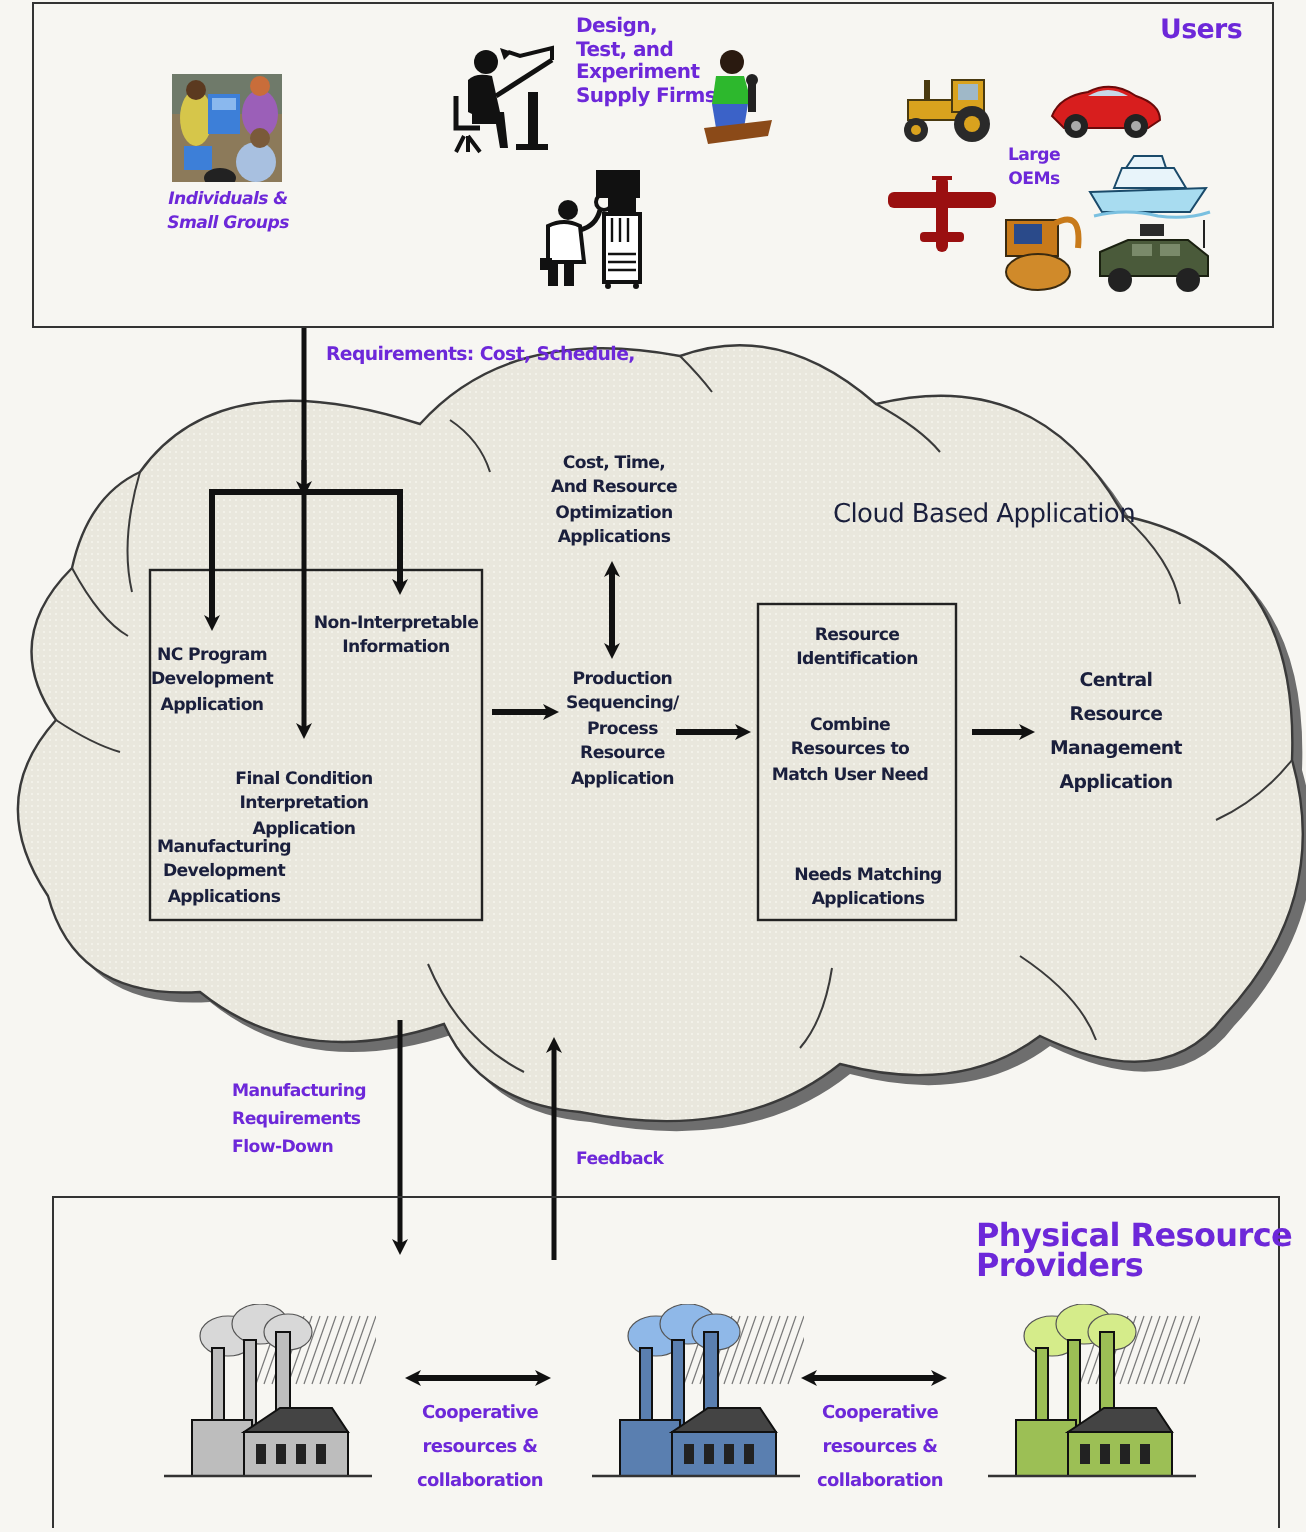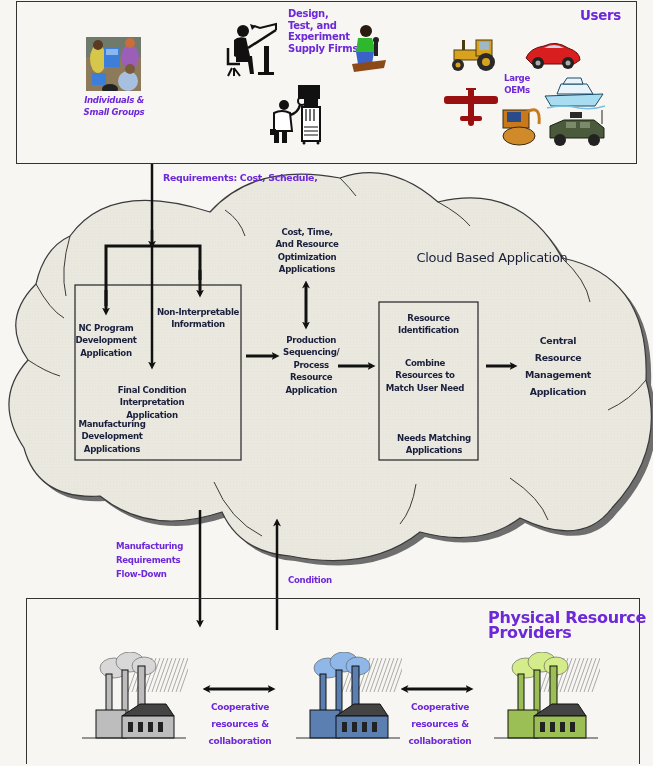--- a/index.html
+++ b/index.html
@@ -273,21 +273,21 @@
 
 <div class="t s10" style="left:163px;top:170px;font-weight:bold;line-height:15px;">
   <div>Requirements: Cost, Schedule,</div>
 </div>
 
 <div class="t s9" style="left:116px;top:539px;line-height:14px;">
   <div>Manufacturing</div>
   <div>Requirements</div>
   <div>Flow-Down</div>
 </div>
-<div class="t s9" style="left:288px;top:574px;">Condition</div>
+<div class="t s9" style="left:288px;top:574px;">Feedback</div>
 
 <div class="box" style="left:26px;top:598px;width:614px;height:166px;border-bottom:none;"></div>
 <div class="t s11" style="left:468px;top:610px;font-size:16px;margin-left:20px;">Physical Resource Providers</div>
 
 <div class="abs" style="left:78px;top:652px;width:110px;height:90px;">
     <svg class="factory-svg" width="110" height="90">
       <line x1="50" y1="40" x2="62" y2="6" stroke="#777" stroke-width="0.6"></line>
       <line x1="54" y1="40" x2="66" y2="6" stroke="#777" stroke-width="0.6"></line>
       <line x1="58" y1="40" x2="70" y2="6" stroke="#777" stroke-width="0.6"></line>
       <line x1="62" y1="40" x2="74" y2="6" stroke="#777" stroke-width="0.6"></line>

